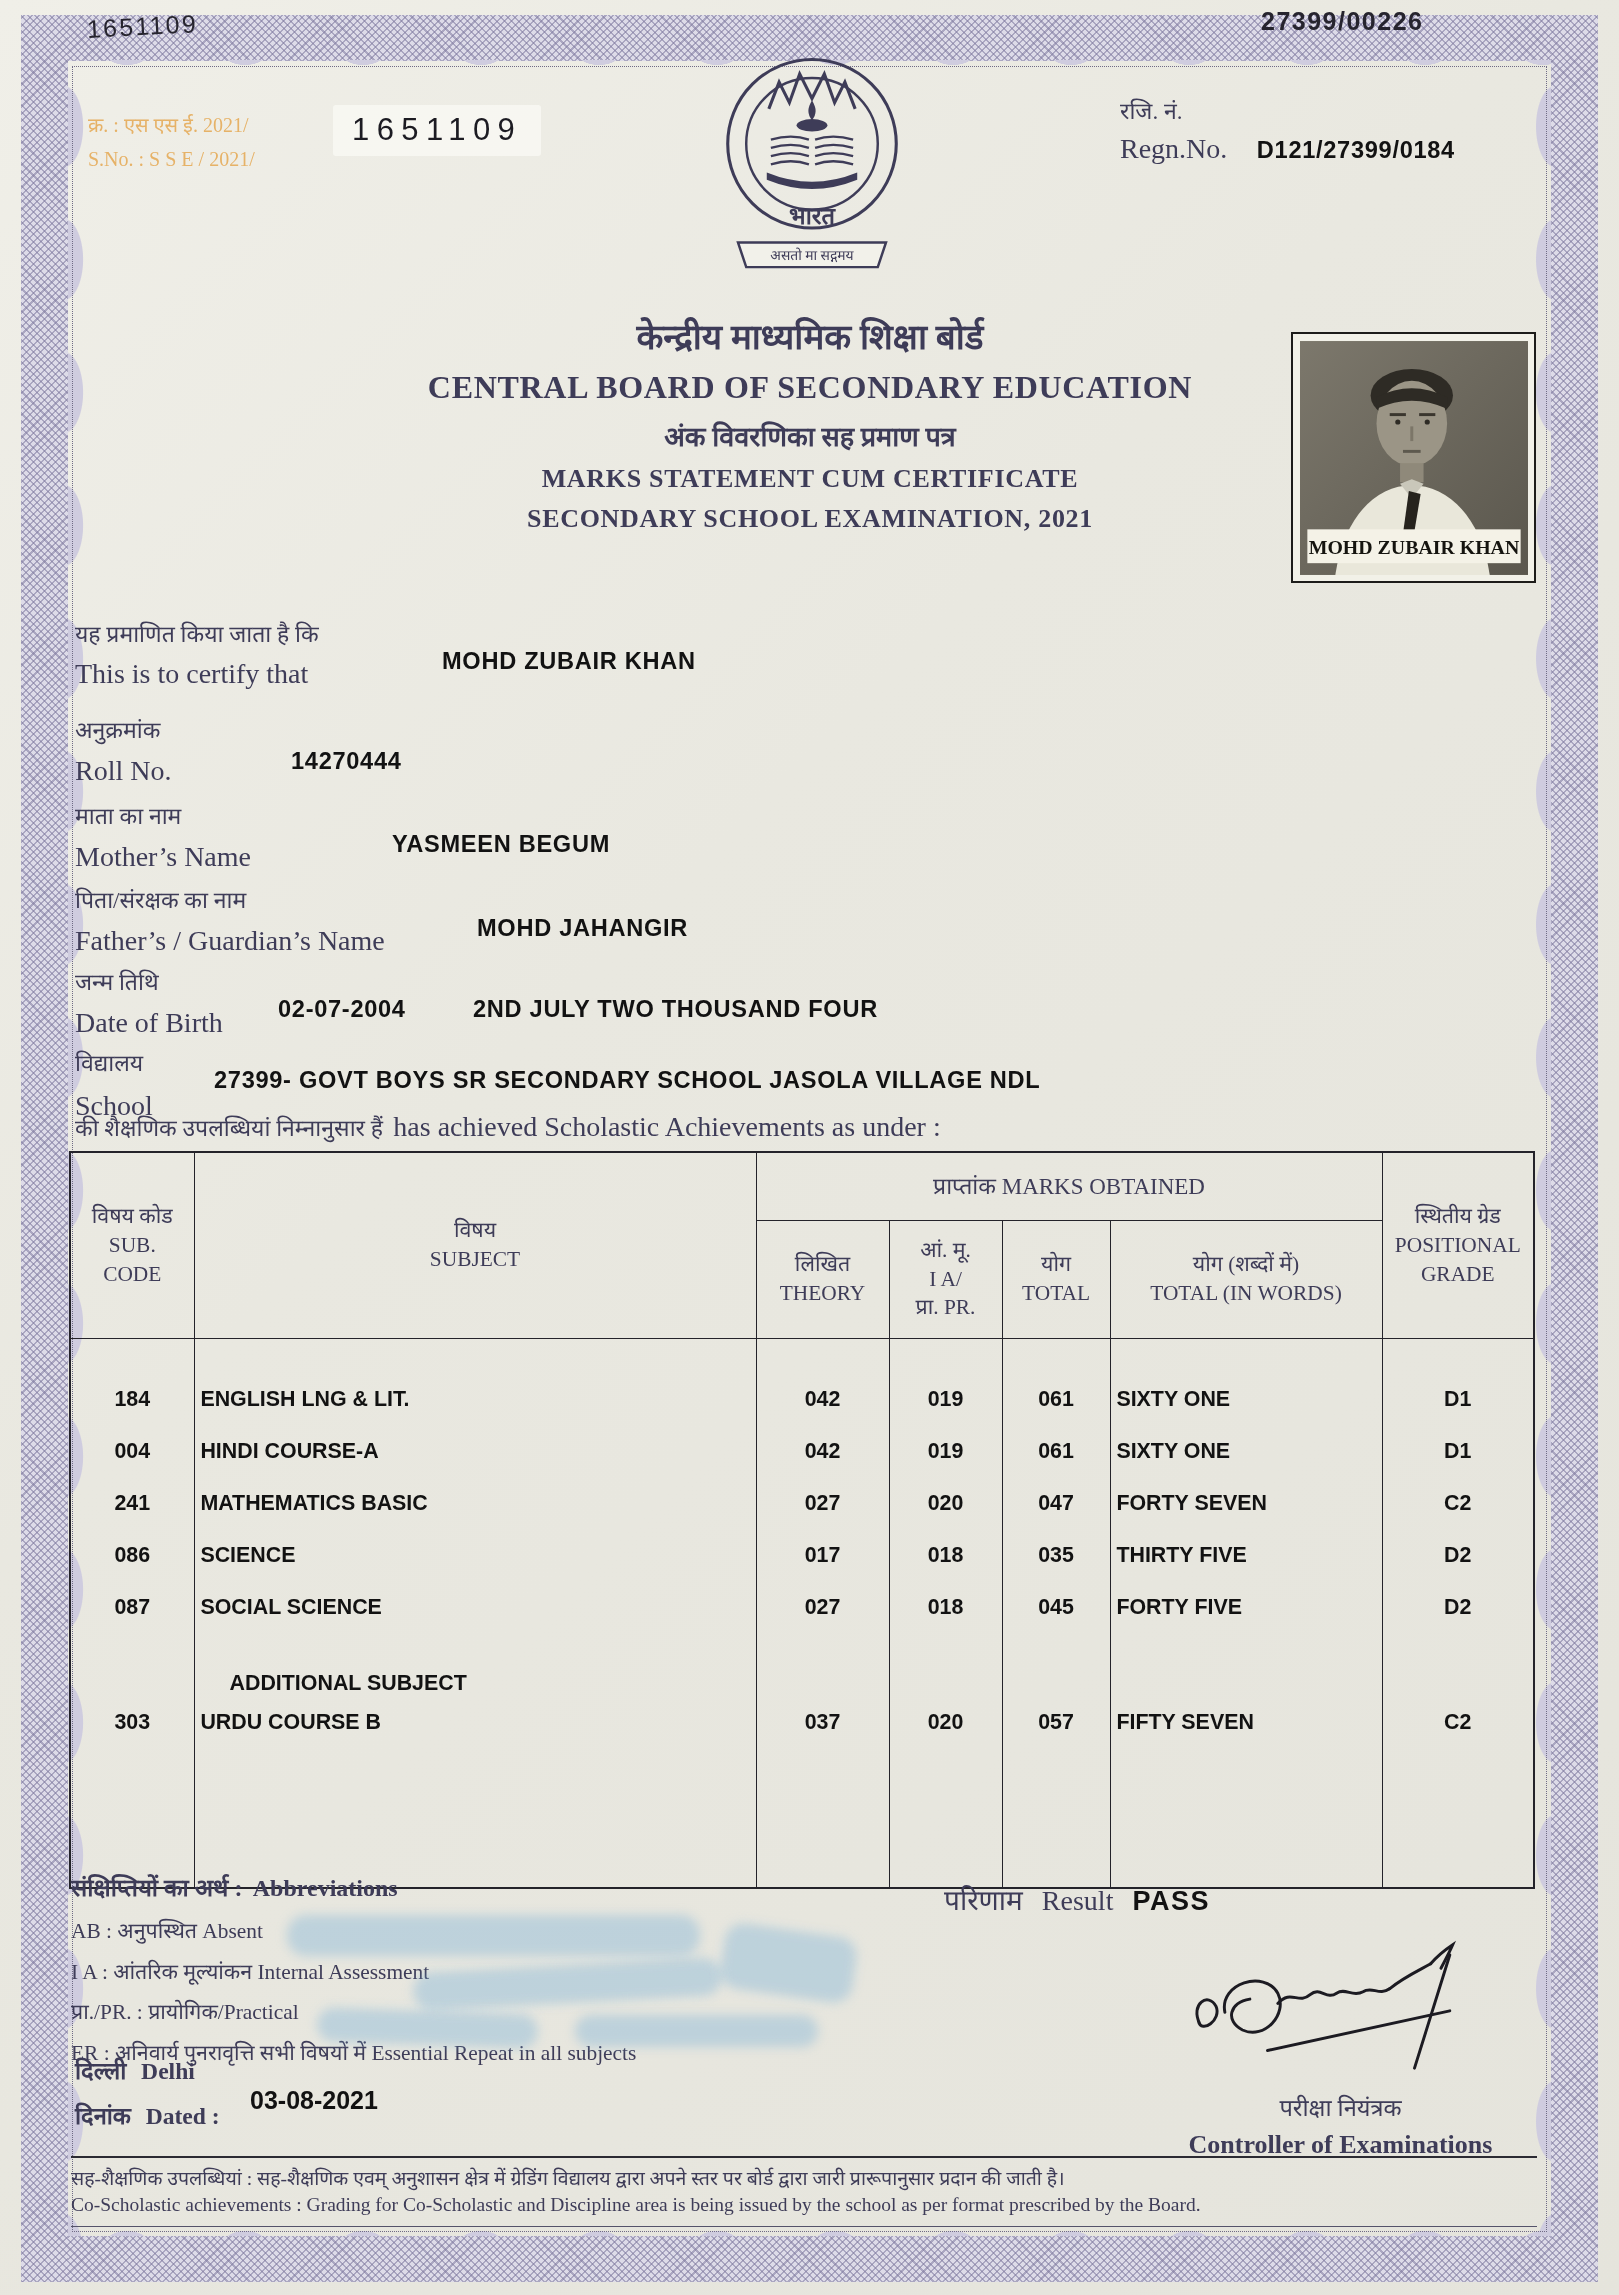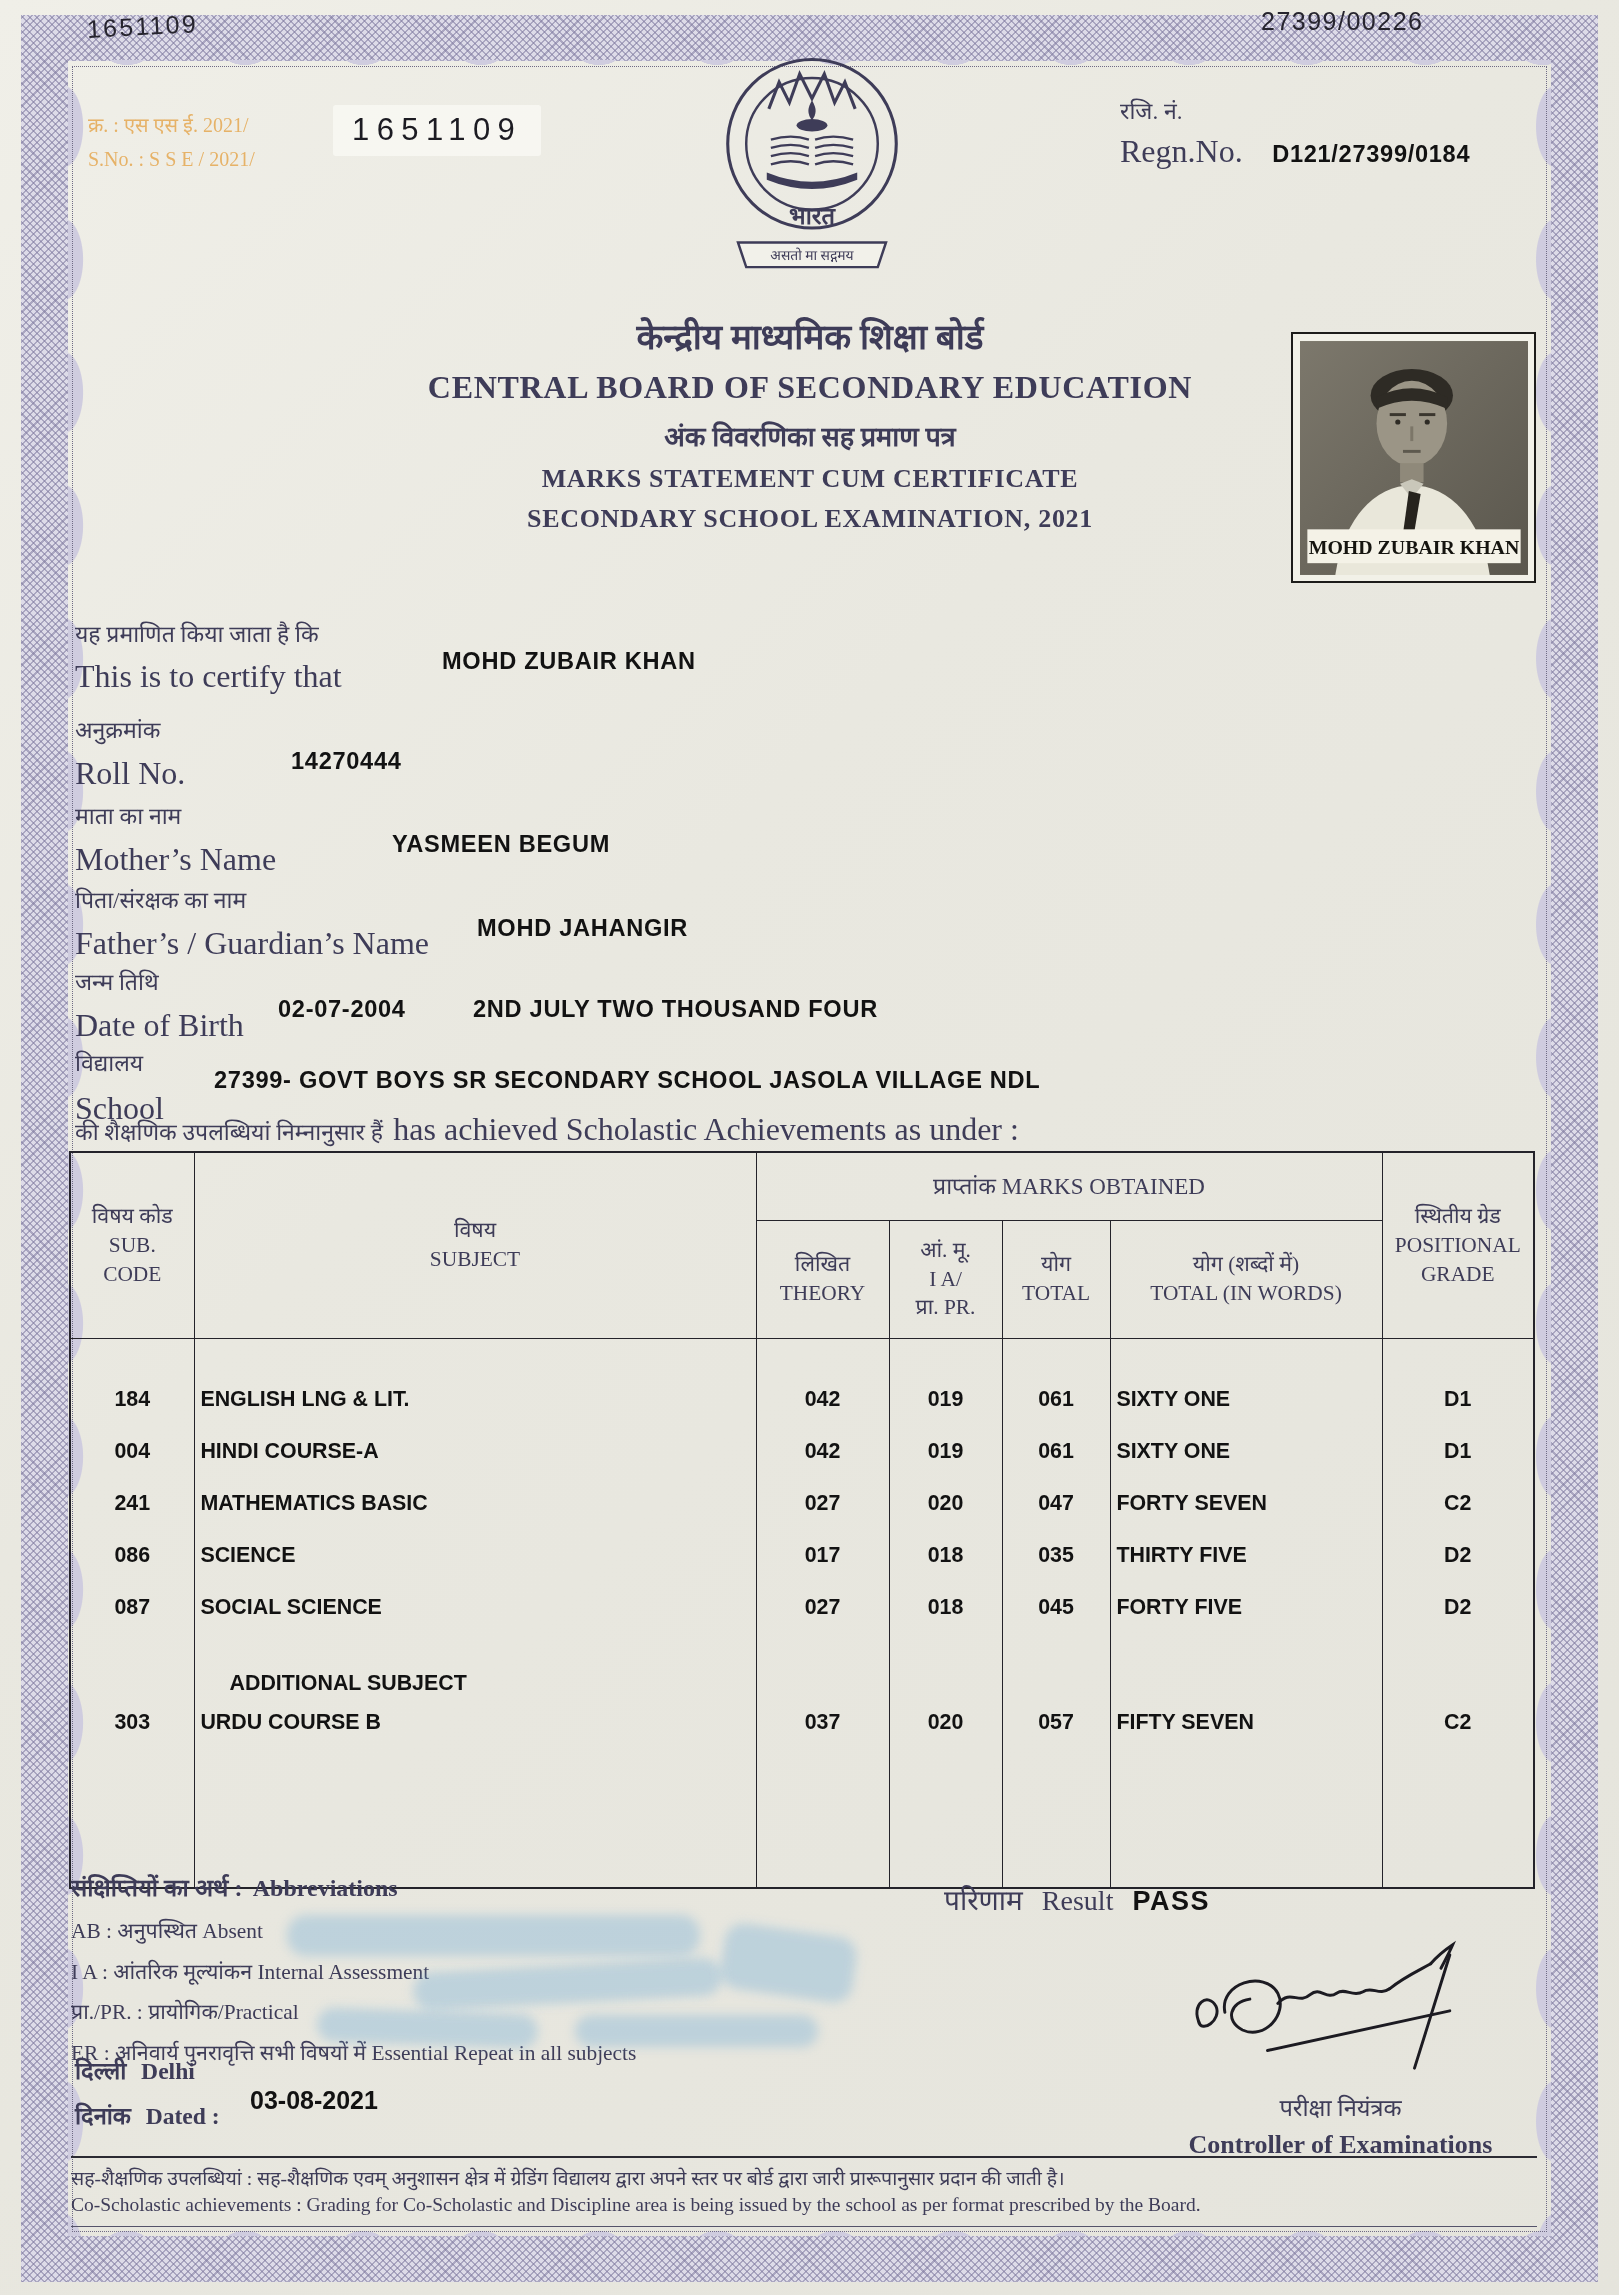--- a/index.html
+++ b/index.html
@@ -50,21 +50,21 @@
     font-family:"Liberation Sans",sans-serif;font-size:31px;letter-spacing:7.4px;color:#1c1b22;}
   .h-board-hi{font-size:35px;font-weight:bold;}
   .h-board-en{font-size:32px;font-weight:bold;letter-spacing:0.7px;}
   .h-doc-hi{font-size:27px;font-weight:bold;}
   .h-doc-en{font-size:26px;font-weight:bold;letter-spacing:0.7px;}
   .hdrline{margin-bottom:10.3px;}
   
   .photo-frame{border:2.9px solid #1d1c1a;background:#f2f1e8;padding:6.6px;}
   
   .flabel-hi{font-size:23px;}
-  .flabel-en{font-size:32px;}
+  .flabel-en{font-size:28px;}
   .fvalue{font-size:23.6px;letter-spacing:0.7px;}
   
   table.marks{border-collapse:collapse;table-layout:fixed;background:transparent;}
   table.marks th,table.marks td{font-size:21.4px;padding:0 5.9px;vertical-align:middle;}
   table.marks th{font-weight:normal;}
   .th-txt{white-space:pre-line;line-height:1.35;}
   .cline{border-left:1.5px solid #24232a;}
   .touter{border:2.2px solid #24232a;}
   .hbot{border-bottom:1.5px solid #24232a;}
   td.vcell{font-family:"Liberation Sans",sans-serif;font-weight:bold;color:#121212;}
@@ -88,21 +88,21 @@
   <div class="bstrip b-bottom"></div>
   <div class="bstrip b-left"></div>
   <div class="bstrip b-right"></div>
   <div class="scallop s-top"></div>
   <div class="scallop s-bottom"></div>
   <div class="scallop s-left"></div>
   <div class="scallop s-right"></div>
   <div class="dotline"></div>
 
   <div class="abs serial-rot" style="left:87px;top:11.8px;">1651109</div>
-  <div class="abs topright" style="left:1261px;top:7.4px;">27399/00226</div>
+  <div class="abs topright" style="left:1261px;top:7.4px;font-weight:bold;">27399/00226</div>
 
   <div class="abs orange-stamp" style="left:88px;top:108px;">
     <div>क्र. : एस एस ई. 2021/</div>
     <div>S.No. : S S E / 2021/</div>
   </div>
 
   <div class="abs serialbox" style="left:333px;top:105px;">1651109</div>
 
   <div class="abs" style="left:1120px;top:94px;">
     <div class="flabel-hi ink">रजि. नं.</div>

